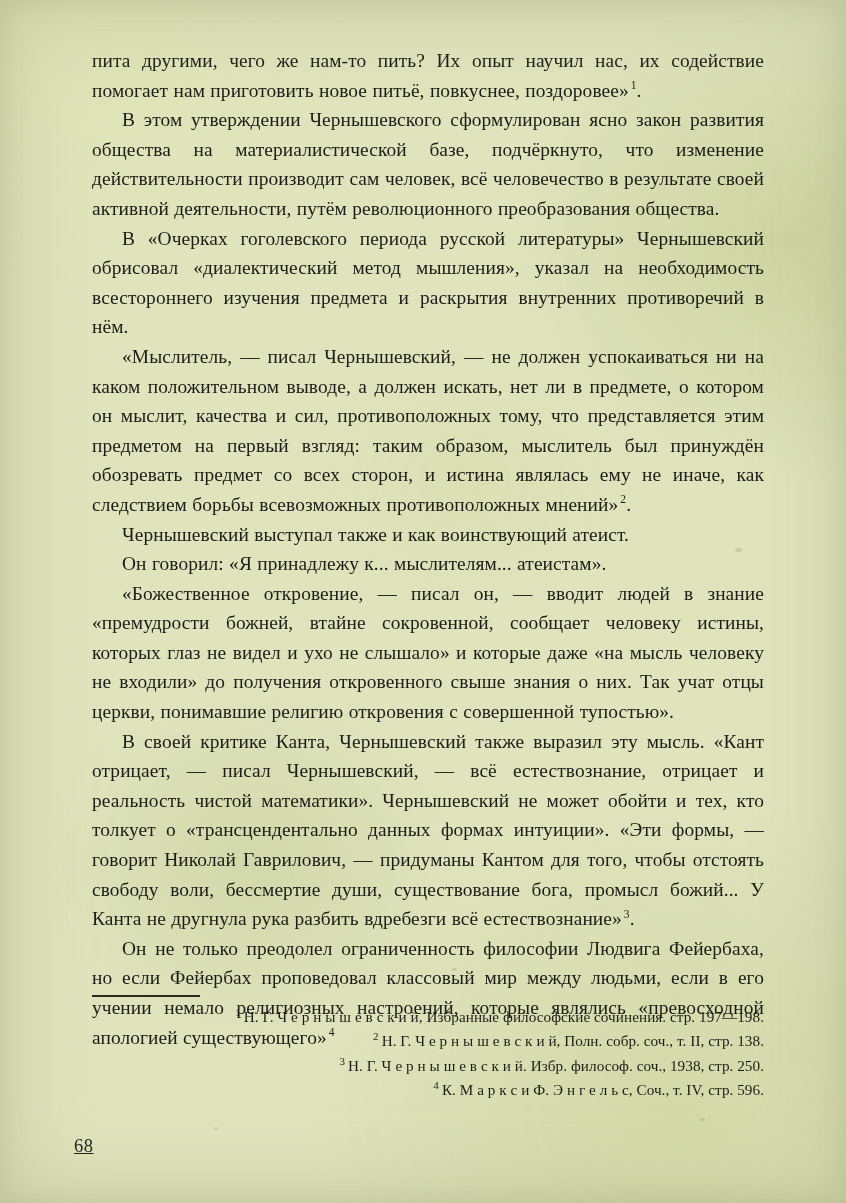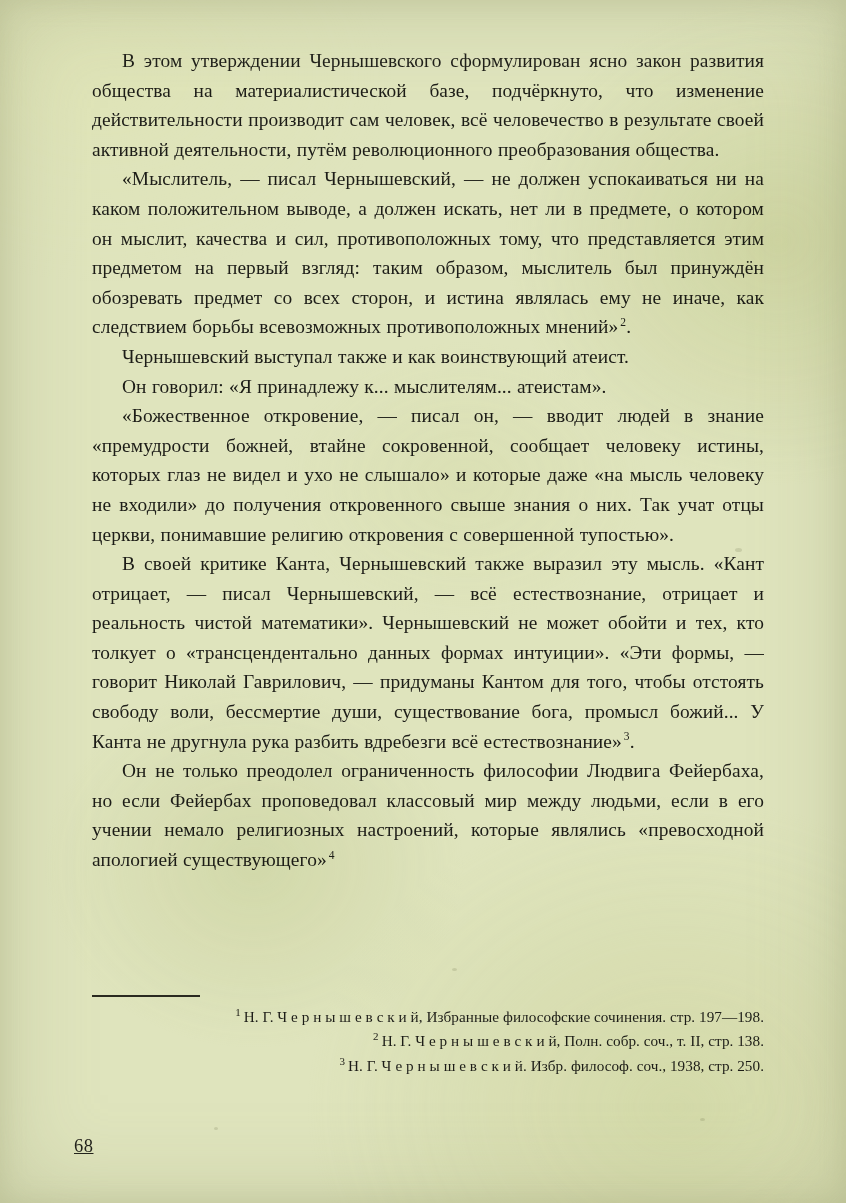--- a/index.html
+++ b/index.html
@@ -115,23 +115,25 @@
     pointer-events: none;
   }
 </style>
 </head>
 <body>
 
 <div class="page">
 
   <div class="text-block">
 
+    <p class="para noindent"><span>пита другими, чего же нам-то пить? Их опыт научил нас, их содействие помогает нам приготовить новое питьё, повкуснее, поздоровее»</span><sup class="fnref">1</sup><span>.</span></p>
 
     <p class="para"><span>В этом утверждении Чернышевского сформулирован ясно закон развития общества на материалистической базе, подчёркнуто, что изменение действительности производит сам человек, всё человечество в результате своей активной деятельности, путём революционного преобразования общества.</span></p>
 
+    <p class="para"><span>В «Очерках гоголевского периода русской литературы» Чернышевский обрисовал «диалектический метод мышления», указал на необходимость всестороннего изучения предмета и раскрытия внутренних противоречий в нём.</span></p>
 
     <p class="para"><span>«Мыслитель, — писал Чернышевский, — не должен успокаиваться ни на каком положительном выводе, а должен искать, нет ли в предмете, о котором он мыслит, качества и сил, противоположных тому, что представляется этим предметом на первый взгляд: таким образом, мыслитель был принуждён обозревать предмет со всех сторон, и истина являлась ему не иначе, как следствием борьбы всевозможных противоположных мнений»</span><sup class="fnref">2</sup><span>.</span></p>
 
     <p class="para"><span>Чернышевский выступал также и как воинствующий атеист.</span></p>
 
     <p class="para"><span>Он говорил: «Я принадлежу к... мыслителям... атеистам».</span></p>
 
     <p class="para"><span>«Божественное откровение, — писал он, — вводит людей в знание «премудрости божней, втайне сокровенной, сообщает человеку истины, которых глаз не видел и ухо не слышало» и которые даже «на мысль человеку не входили» до получения откровенного свыше знания о них. Так учат отцы церкви, понимавшие религию откровения с совершенной тупостью».</span></p>
 
     <p class="para"><span>В своей критике Канта, Чернышевский также выразил эту мысль. «Кант отрицает, — писал Чернышевский, — всё естествознание, отрицает и реальность чистой математики». Чернышевский не может обойти и тех, кто толкует о «трансцендентально данных формах интуиции». «Эти формы, — говорит Николай Гаврилович, — придуманы Кантом для того, чтобы отстоять свободу воли, бессмертие души, существование бога, промысл божий... У Канта не другнула рука разбить вдребезги всё естествознание»</span><sup class="fnref">3</sup><span>.</span></p>
@@ -143,20 +145,21 @@
 
   <div class="footnotes">
     <div class="fn-rule"></div>
 
     <p class="footnote"><span class="fn-num">1</span><span>Н. Г. Ч е р н ы ш е в с к и й,</span><span> Избранные философские сочинения. стр. 197—198.</span></p>
 
     <p class="footnote"><span class="fn-num">2</span><span>Н. Г. Ч е р н ы ш е в с к и й,</span><span> Полн. собр. соч., т. II, стр. 138.</span></p>
 
     <p class="footnote"><span class="fn-num">3</span><span>Н. Г. Ч е р н ы ш е в с к и й.</span><span> Избр. философ. соч., 1938, стр. 250.</span></p>
 
+    <p class="footnote"><span class="fn-num">4</span><span>К. М а р к с и Ф. Э н г е л ь с,</span><span> Соч., т. IV, стр. 596.</span></p>
   </div>
 
   <div class="folio">68</div>
 
   <div class="speck" style="left:735px; top:548px; width:7px; height:4px;"></div>
   <div class="speck" style="left:700px; top:1118px; width:5px; height:3px;"></div>
   <div class="speck" style="left:214px; top:1127px; width:4px; height:3px;"></div>
   <div class="speck" style="left:452px; top:968px; width:5px; height:3px;"></div>
 </div>
 

